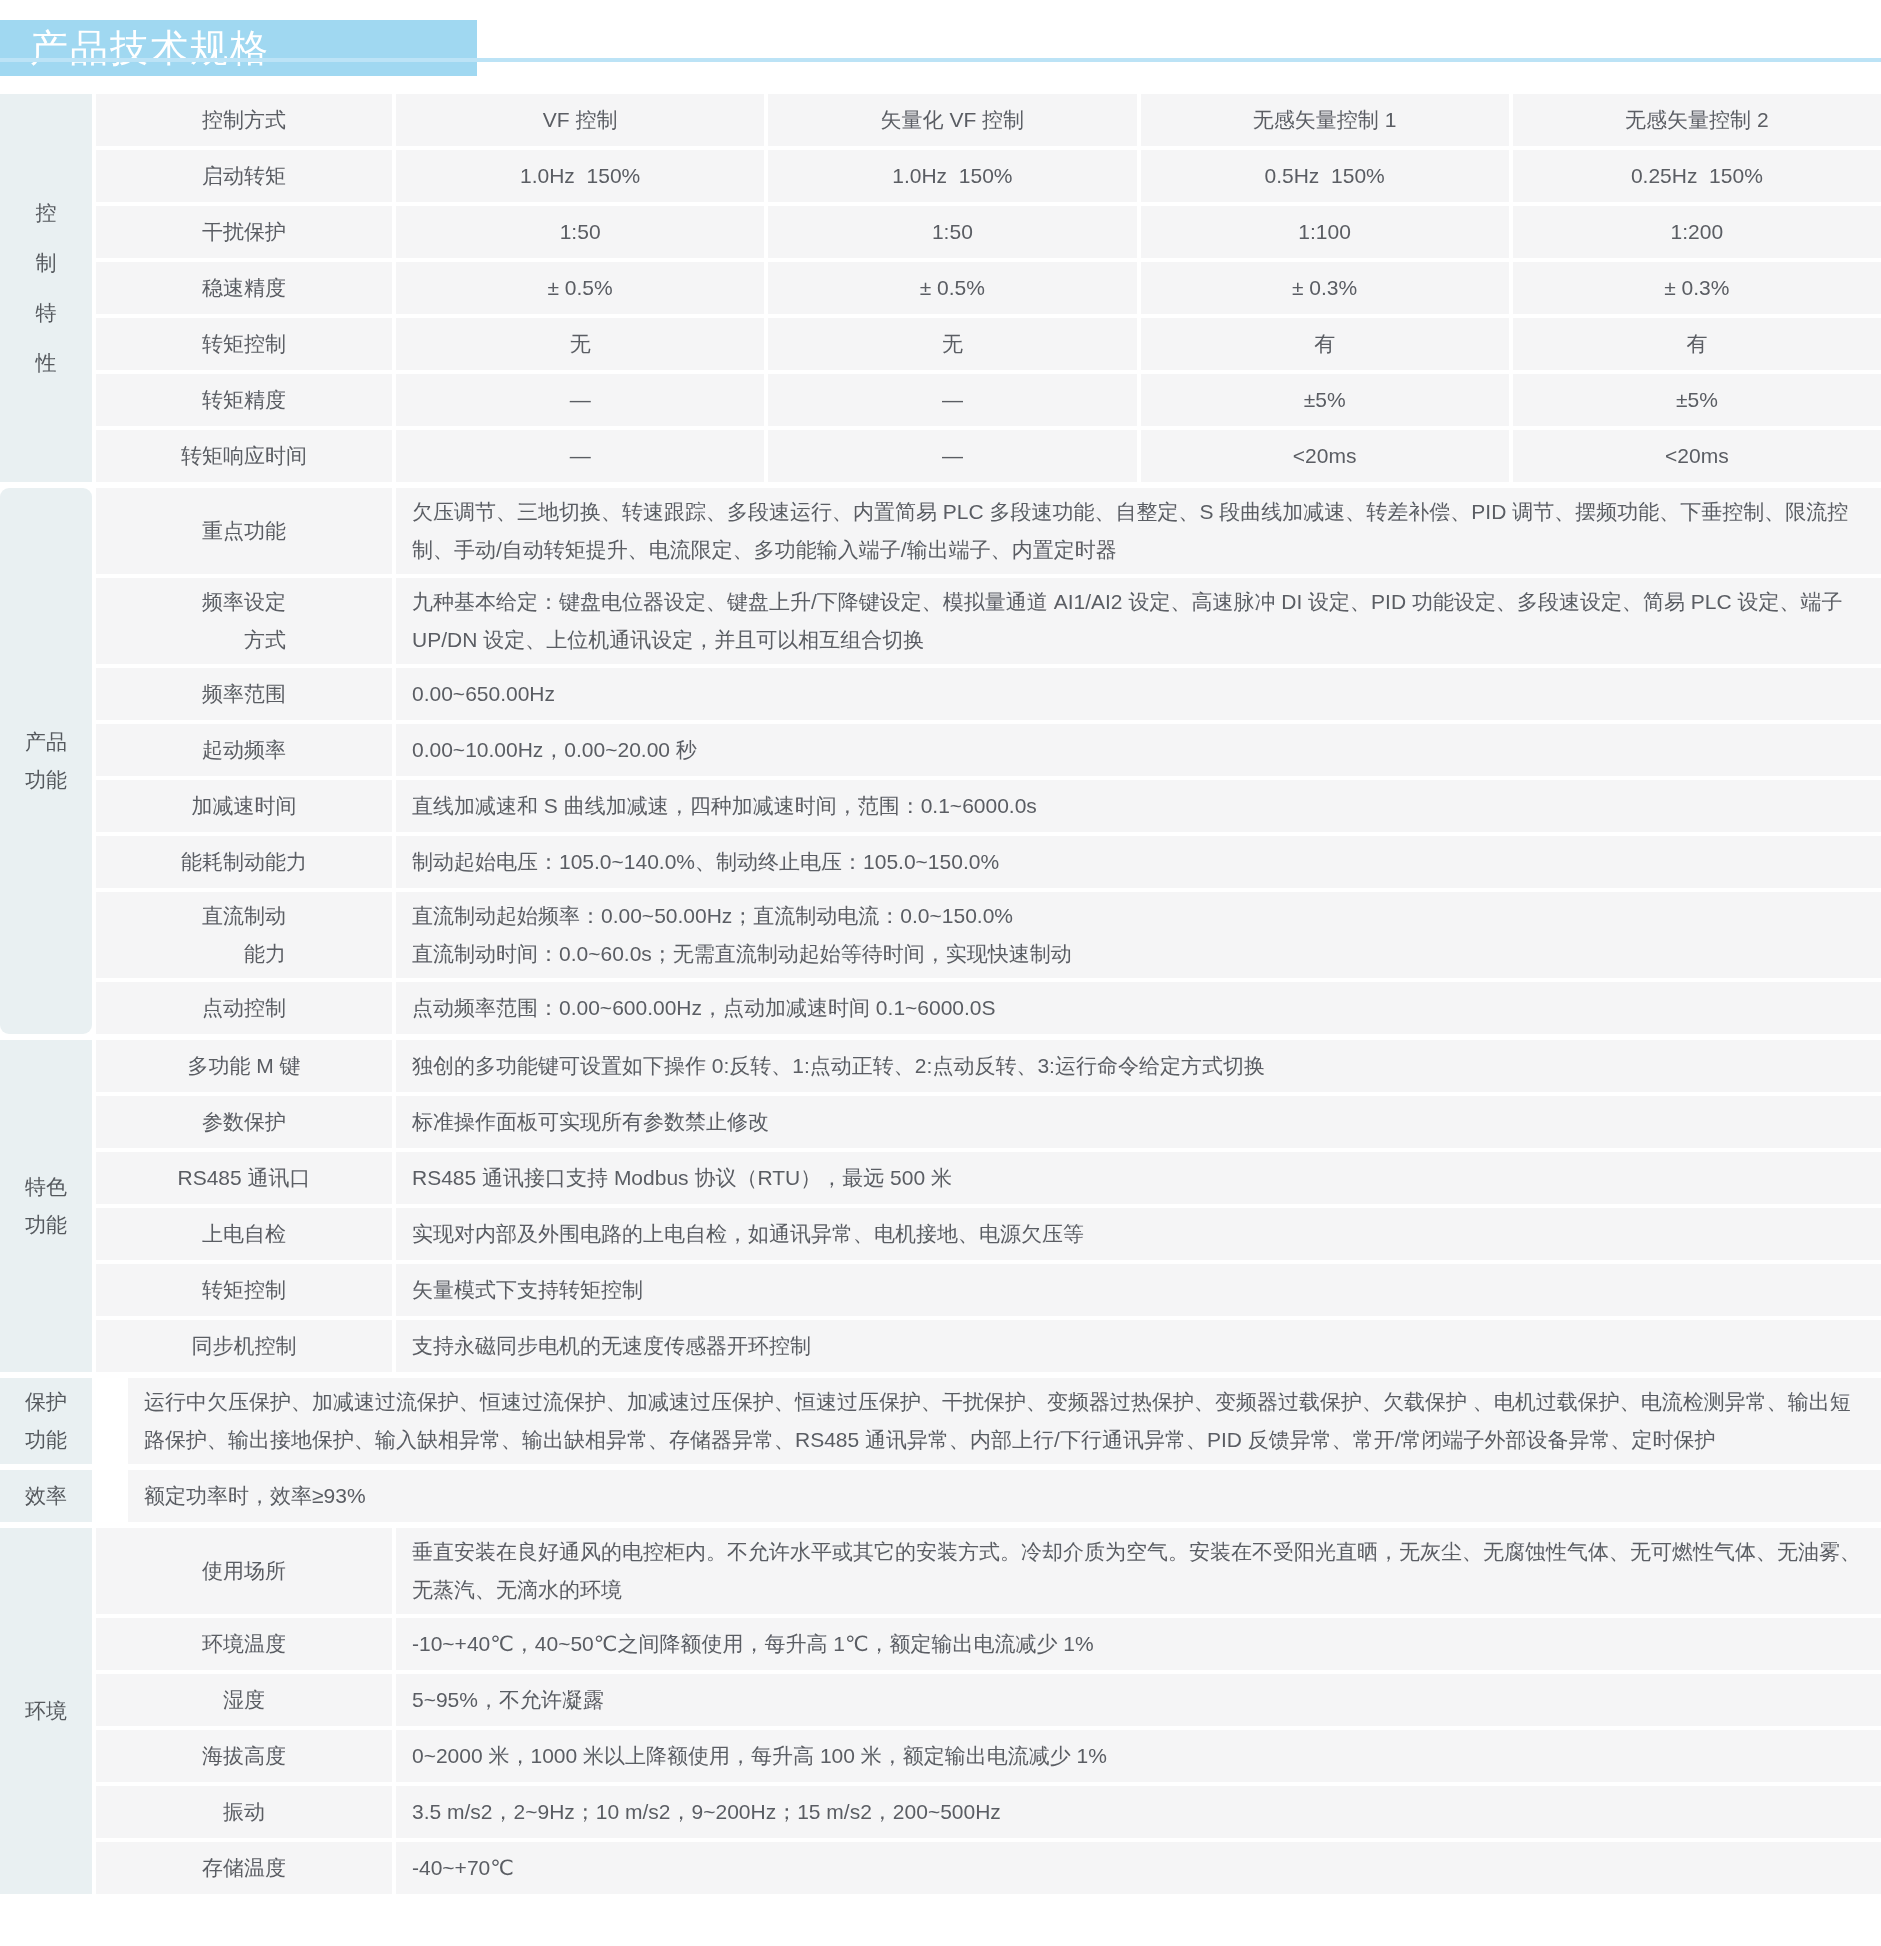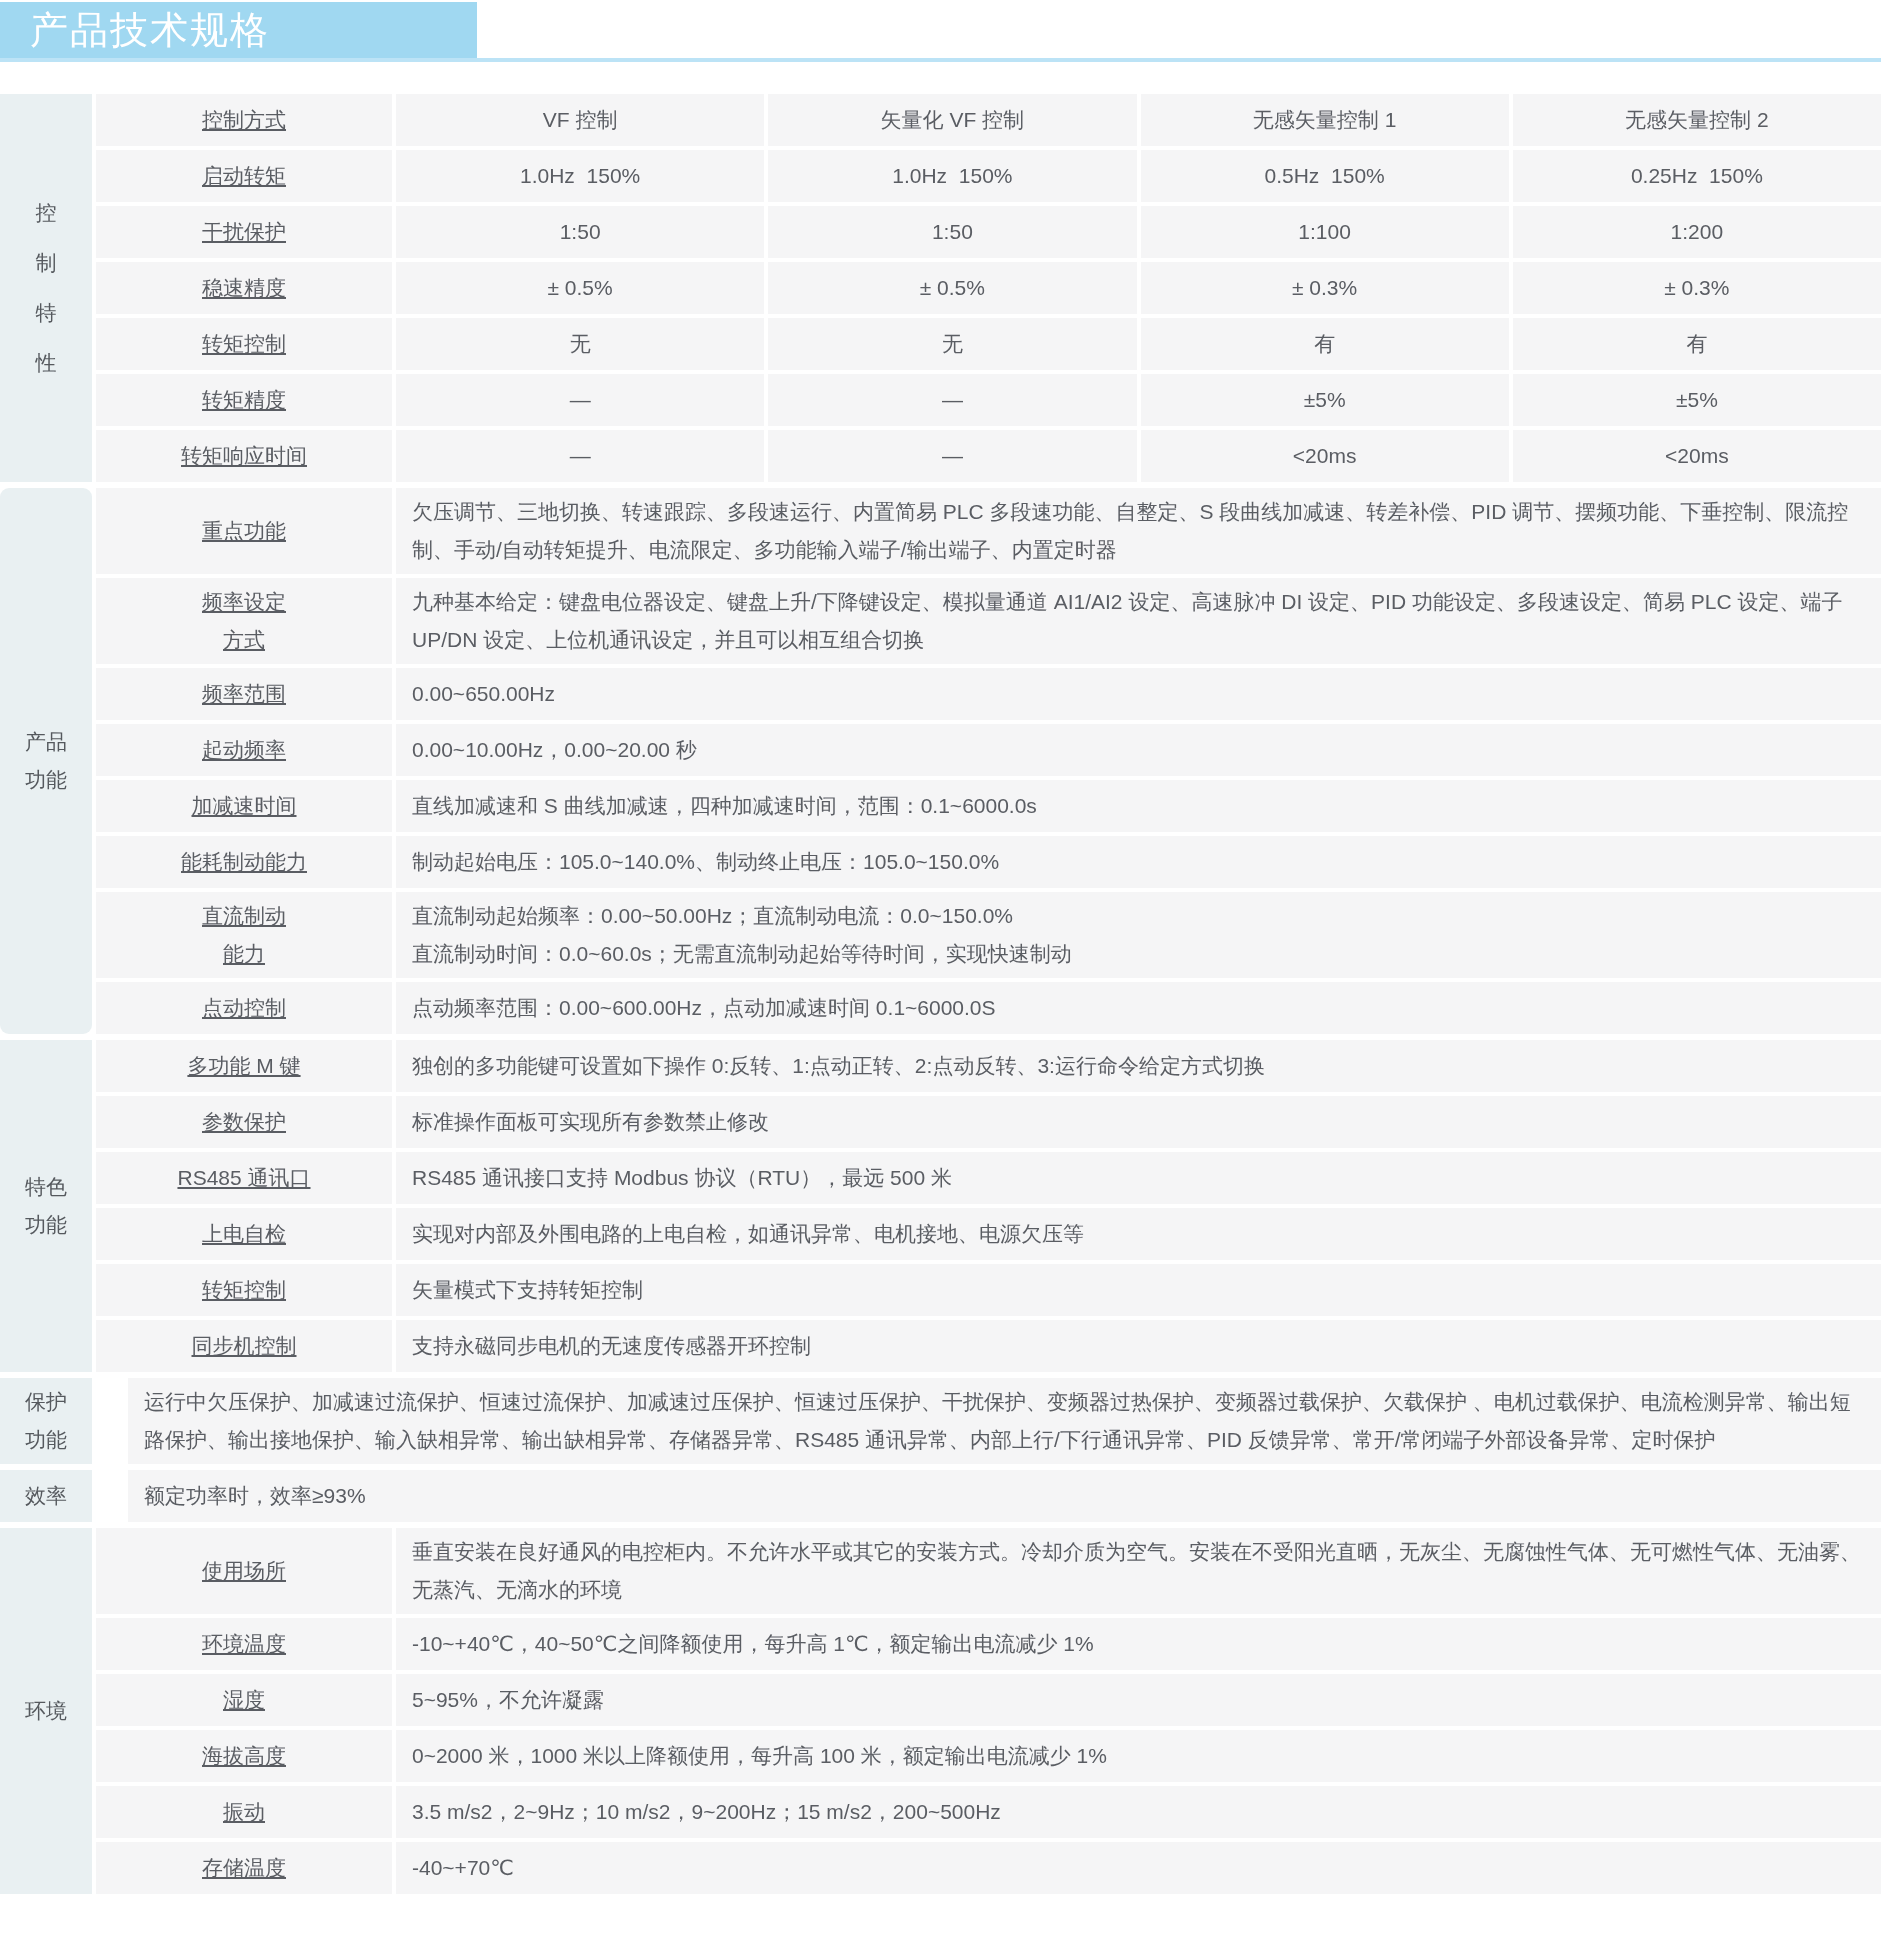--- a/index.html
+++ b/index.html
@@ -8,21 +8,21 @@
     width:1881px;height:1946px;
     overflow:hidden;
     background:#ffffff;
     font-family:"Liberation Sans","DejaVu Sans",sans-serif;
     color:#5a5d63;
     box-sizing:border-box;
   }
   
   .titlebar{position:relative;height:62px;}
   .title-box{
-    position:absolute;left:0;top:2px;width:477px;height:56px;
+    position:absolute;left:0;top:20px;width:477px;height:56px;
     background:#a0d8f1;color:#ffffff;
     font-size:38px;letter-spacing:2px;
     display:flex;align-items:center;padding-left:30px;box-sizing:border-box;
   }
   .title-strip{position:absolute;left:0;bottom:0;width:100%;height:4px;background:#bce3f6;}
   
   #spec-table{margin-top:32px;}
   .section{display:grid;gap:4px;margin-bottom:6px;background:#ffffff;}
   .section.grid{grid-template-columns:92px 296px repeat(4,1fr);}
   .section.rows{grid-template-columns:92px 296px 1fr;}
@@ -36,21 +36,21 @@
     padding:4px 6px;box-sizing:border-box;
   }
   .gcell.vert{line-height:50px;}
   .cell{
     background:#f5f5f6;color:#5a5d63;
     font-size:21px;line-height:38px;
     display:flex;align-items:center;
     min-height:52px;box-sizing:border-box;
     white-space:pre-wrap;
   }
-  .cell.label{justify-content:center;text-align:center;padding:5px 10px;text-decoration:underline;}
+  .cell.label{justify-content:center;text-align:right;padding:5px 10px;}
   .cell.value{justify-content:center;text-align:right;padding:5px 10px;}
   .cell.content{justify-content:flex-start;text-align:left;padding:5px 16px;}
 </style>
 </head>
 <body>
 
 <div class="page">
 
   <div class="titlebar">
     <div class="title-box">产品技术规格</div>

